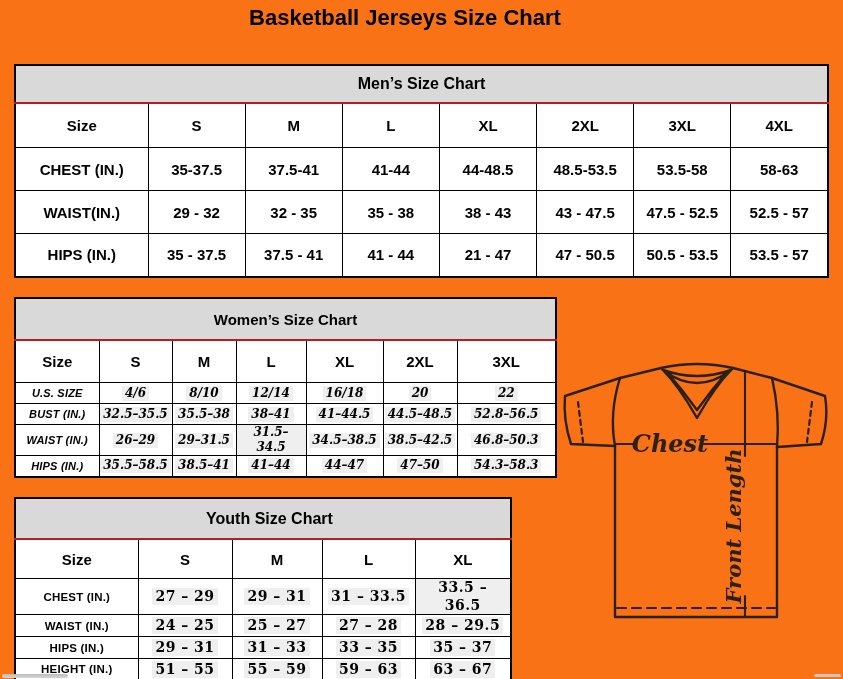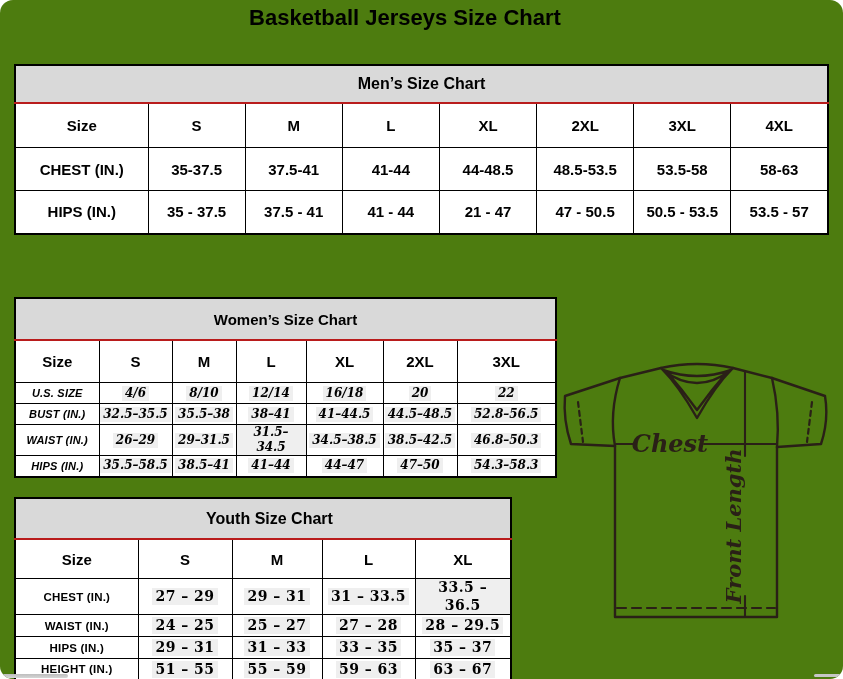--- a/index.html
+++ b/index.html
@@ -1,17 +1,17 @@
 <!DOCTYPE html>
 <html><head>
 <meta charset="utf-8">
 <style>
   html,body{margin:0;padding:0;background:#ffffff;}
-  .page{position:relative;width:843px;height:679px;background:#4d7c0f;overflow:hidden;
-        font-family:"Liberation Sans",sans-serif;color:#000;border-radius:13px;}
+  .page{position:relative;width:843px;height:679px;background:#f97316;overflow:hidden;
+        font-family:"Liberation Sans",sans-serif;color:#000;}
   .page-title{position:absolute;top:5px;left:0;width:810px;margin:0;text-align:center;
         font-size:22px;font-weight:bold;font-family:"Liberation Sans",sans-serif;}
 
   table{border-collapse:collapse;table-layout:fixed;position:absolute;
         border:2px solid #000;background:#fff;}
   th,td{border:1px solid #000;text-align:center;vertical-align:middle;padding:0;overflow:hidden;}
   .band{background:#d9d9d9;font-weight:bold;border-bottom:2px solid #b91c1c;}
 
   
   .t-men{left:14px;top:64px;width:815px;font-size:15px;font-weight:bold;}
@@ -88,20 +88,30 @@
       <tbody>
         <tr>
           <th>CHEST (IN.)</th>
           <td><span class="v">35-37.5</span></td>
           <td><span class="v">37.5-41</span></td>
           <td><span class="v">41-44</span></td>
           <td><span class="v">44-48.5</span></td>
           <td><span class="v">48.5-53.5</span></td>
           <td><span class="v">53.5-58</span></td>
           <td><span class="v">58-63</span></td>
+        </tr>
+        <tr>
+          <th>WAIST(IN.)</th>
+          <td><span class="v">29 - 32</span></td>
+          <td><span class="v">32 - 35</span></td>
+          <td><span class="v">35 - 38</span></td>
+          <td><span class="v">38 - 43</span></td>
+          <td><span class="v">43 - 47.5</span></td>
+          <td><span class="v">47.5 - 52.5</span></td>
+          <td><span class="v">52.5 - 57</span></td>
         </tr>
         <tr>
           <th>HIPS (IN.)</th>
           <td><span class="v">35 - 37.5</span></td>
           <td><span class="v">37.5 - 41</span></td>
           <td><span class="v">41 - 44</span></td>
           <td><span class="v">21 - 47</span></td>
           <td><span class="v">47 - 50.5</span></td>
           <td><span class="v">50.5 - 53.5</span></td>
           <td><span class="v">53.5 - 57</span></td>

